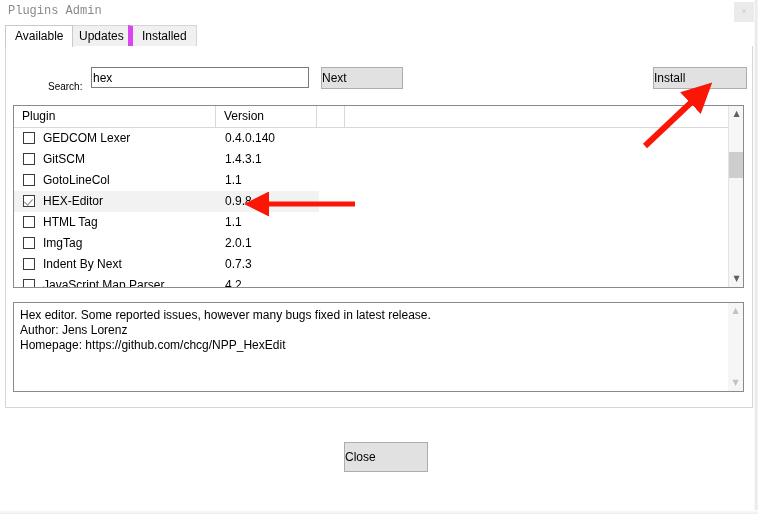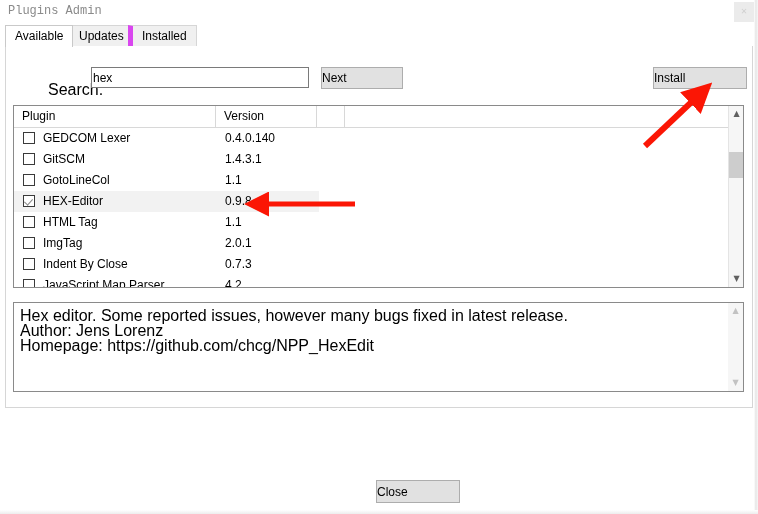--- a/index.html
+++ b/index.html
@@ -108,21 +108,21 @@
     background: #ffffff;
     border: 1px solid #d6d6d6;
     border-top: none;
     box-sizing: border-box;
   }
 
   
   #search-label {
     position: absolute;
     left: 48px; top: 81px;
-    font-size: 16px;
+    font-size: 10px;
     color: #000000;
   }
   #search-input {
     position: absolute;
     left: 91px; top: 67px;
     width: 218px; height: 21px;
     box-sizing: border-box;
     border: 1px solid #7a7a7a;
     background: #ffffff;
     font-family: "Liberation Sans", sans-serif;
@@ -144,22 +144,22 @@
   }
   #next-btn {
     left: 321px; top: 67px;
     width: 82px; height: 22px;
   }
   #install-btn {
     left: 653px; top: 67px;
     width: 94px; height: 22px;
   }
   #close-btn {
-    left: 344px; top: 480px;
-    width: 84px; height: 23px; margin-left: 32px;
+    left: 344px; top: 442px;
+    width: 84px; height: 30px;
   }
 
   
   #list-frame {
     position: absolute;
     left: 13px; top: 105px;
     width: 731px; height: 183px;
     box-sizing: border-box;
     border: 1px solid #8a8a8a;
     background: #ffffff;
@@ -279,21 +279,21 @@
     width: 731px; height: 90px;
     box-sizing: border-box;
     border: 1px solid #8a8a8a;
     background: #ffffff;
     overflow: hidden;
   }
   #desc-text {
     position: absolute;
     left: 6px; top: 5px;
     width: 690px;
-    font-size: 16px;
+    font-size: 12px;
     line-height: 15px;
     color: #000000;
     white-space: pre-line;
   }
   #desc-scroll {
     right: 0; top: 0;
     width: 15px; height: 88px;
     background: #f6f6f6;
   }
 
@@ -363,21 +363,21 @@
           <div class="row-name">HTML Tag</div>
           <div class="row-version">1.1</div>
         </div>
         <div class="row">
           <div class="cb"></div>
           <div class="row-name">ImgTag</div>
           <div class="row-version">2.0.1</div>
         </div>
         <div class="row">
           <div class="cb"></div>
-          <div class="row-name">Indent By Close</div>
+          <div class="row-name">Indent By Next</div>
           <div class="row-version">0.7.3</div>
         </div>
         <div class="row">
           <div class="cb"></div>
           <div class="row-name">JavaScript Map Parser</div>
           <div class="row-version">4.2</div>
         </div>
       </div>
 
     <div class="vscroll" id="list-scroll">

